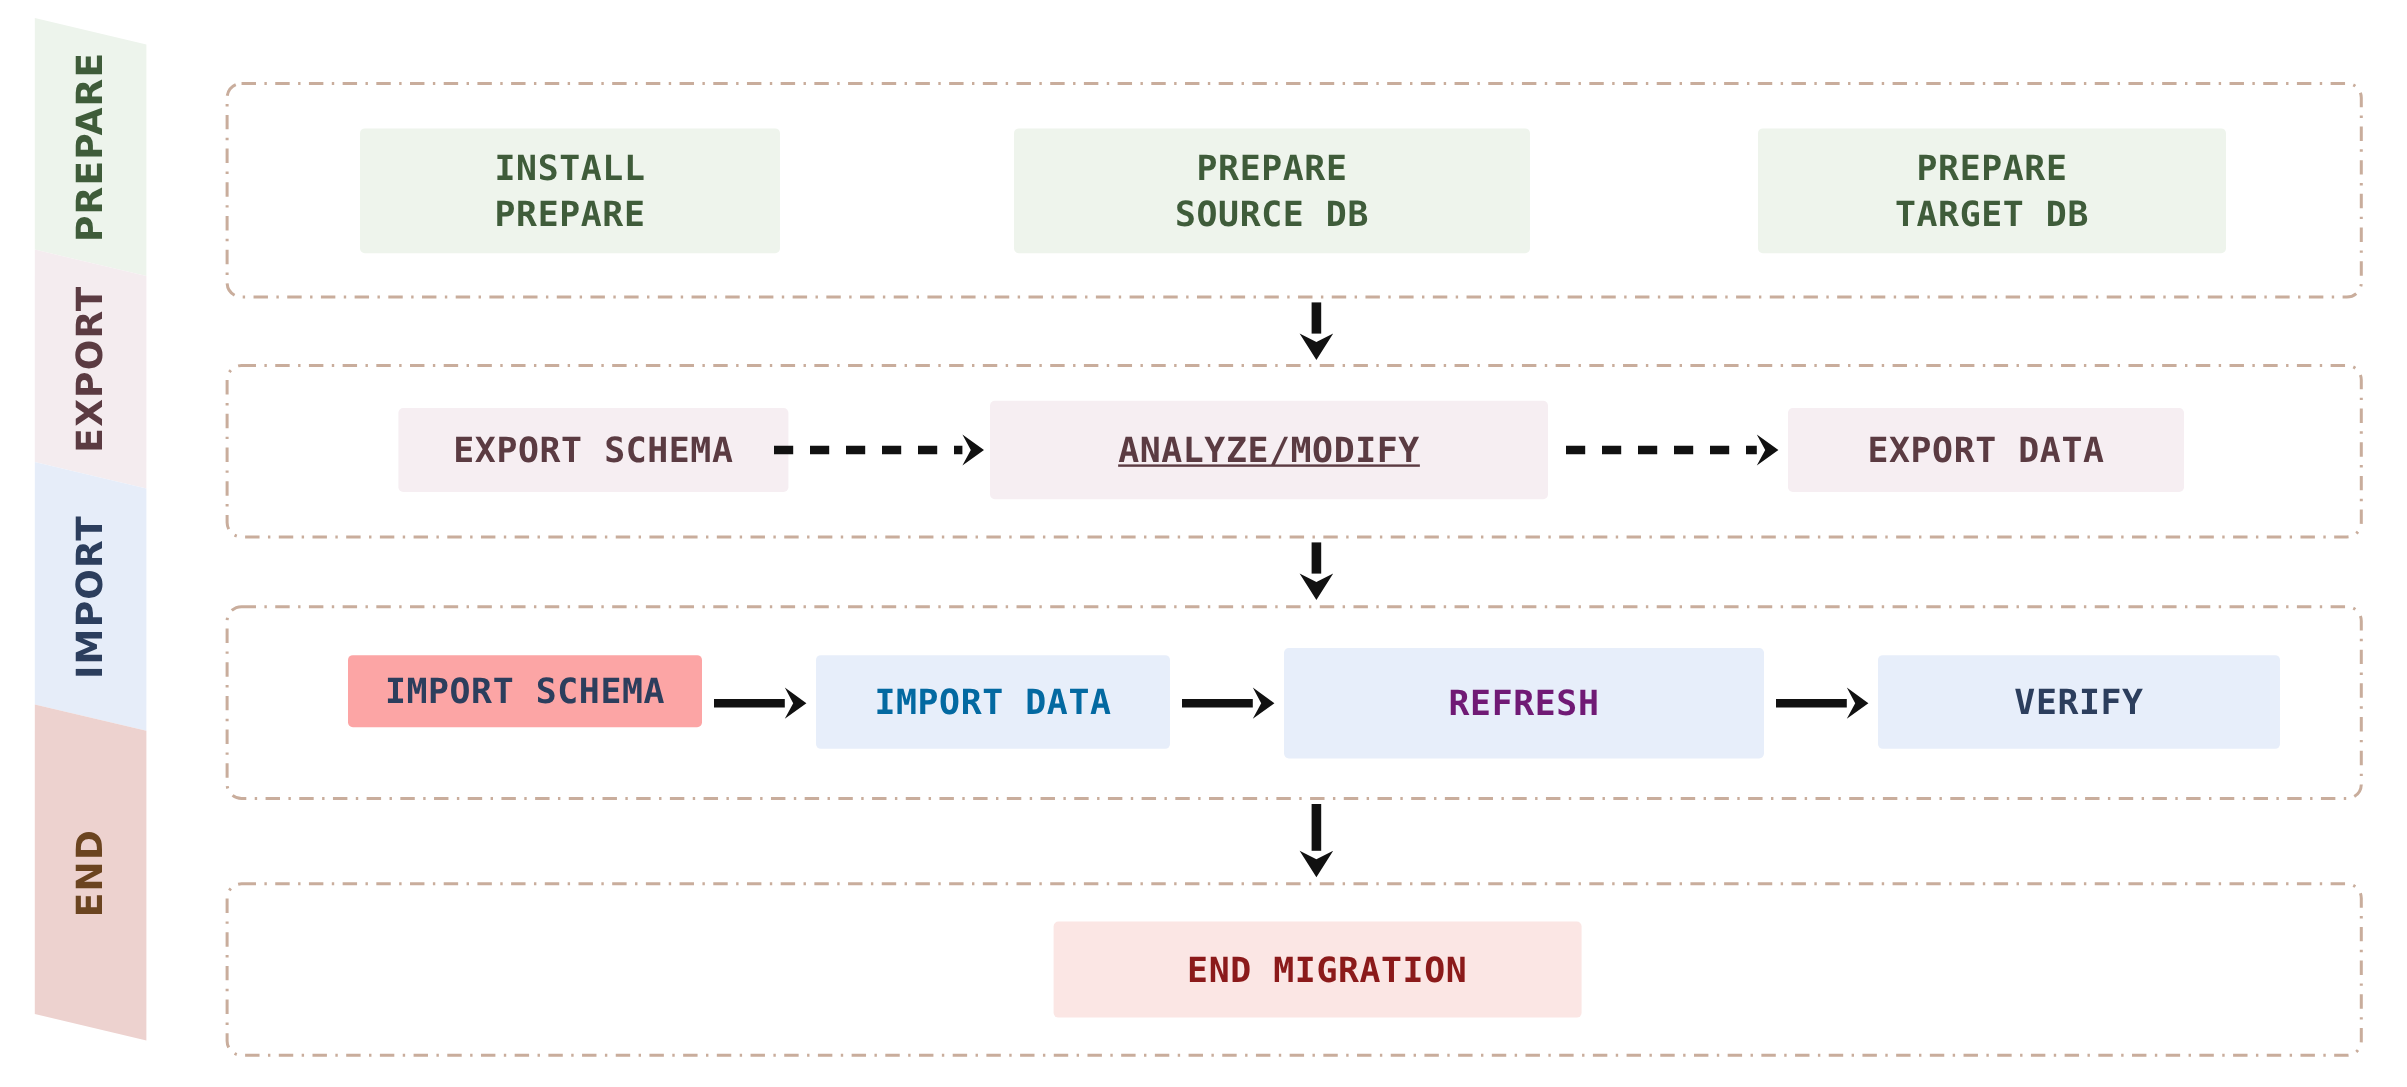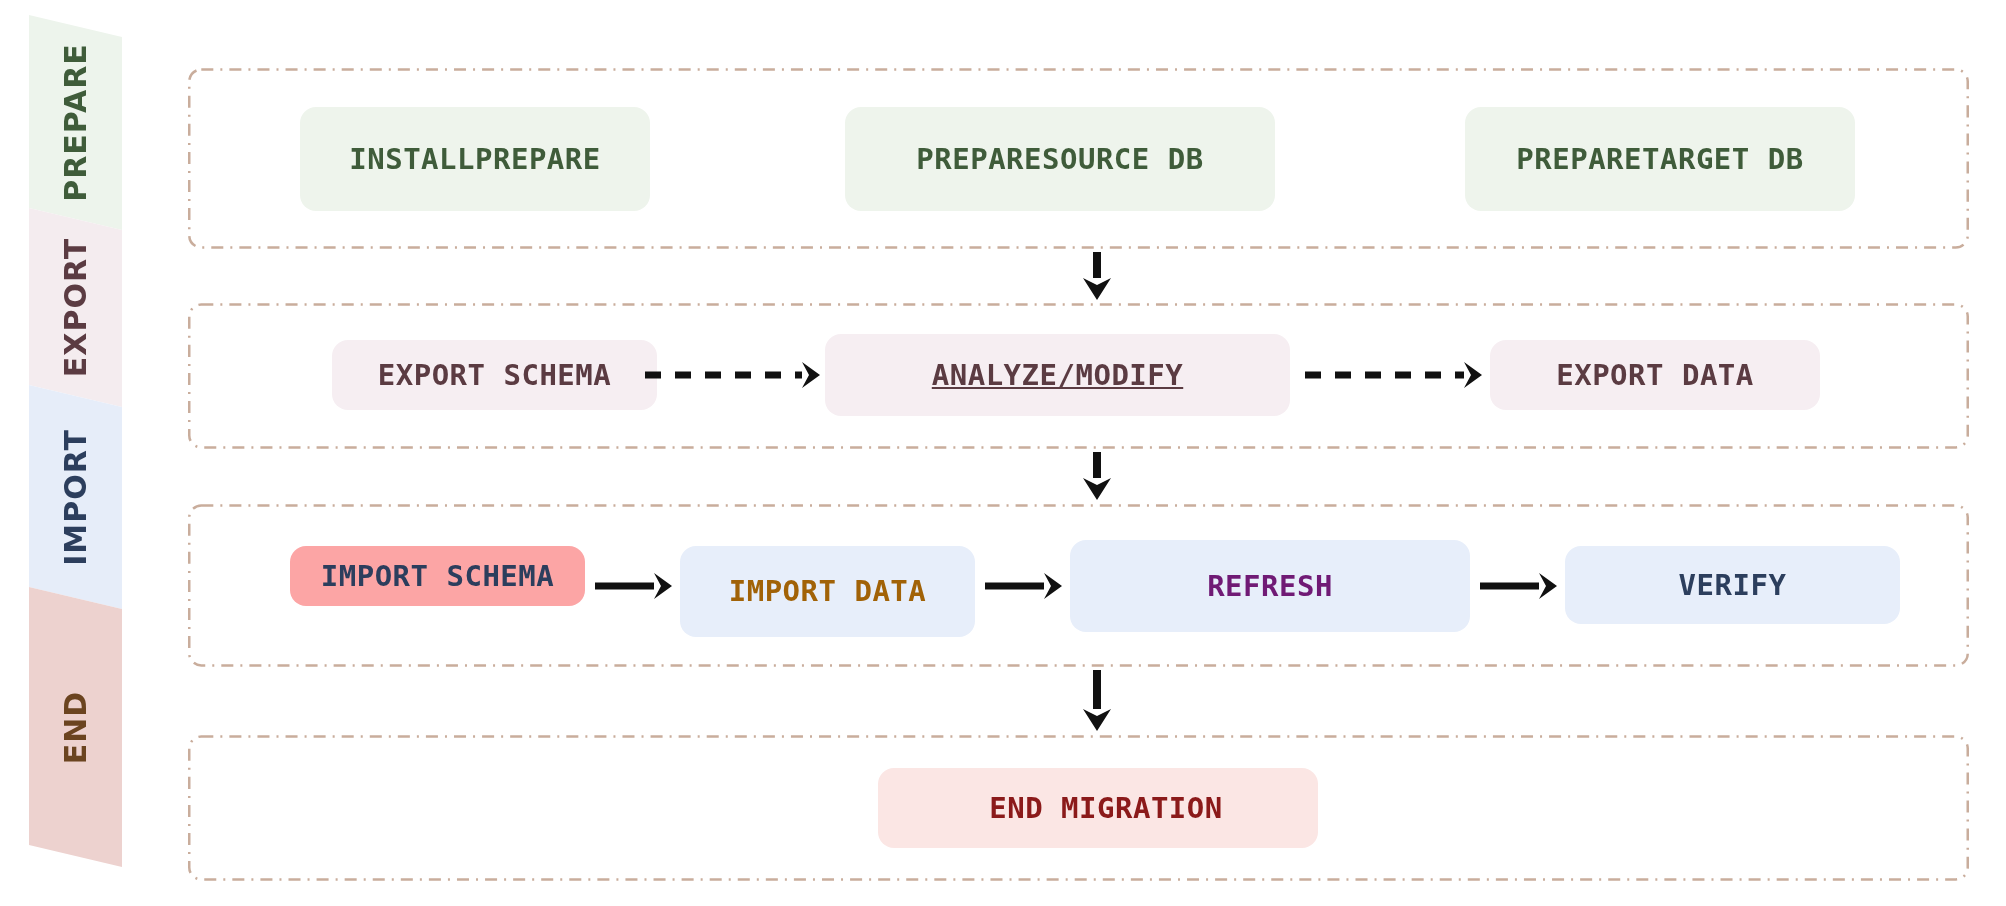--- a/index.html
+++ b/index.html
@@ -62,23 +62,23 @@
     top: -2.5px;
     width: calc(100% + 5px);
     height: calc(100% + 5px);
     overflow: visible;
     pointer-events: none;
   }
 
   
   .step-box {
     position: absolute;
-    border-radius: 16px;
+    border-radius: 4px;
     display: flex;
-    flex-direction: row;
+    flex-direction: column;
     align-items: center;
     justify-content: center;
     text-align: center;
     font-weight: bold;
     font-size: 29px;
     line-height: 1.32;
     letter-spacing: 0.5px;
     box-sizing: border-box;
     padding: 4px 10px;
     font-family: "DejaVu Sans Mono", "Liberation Mono", monospace;
@@ -153,21 +153,21 @@
         <path d="M 173 9 L 191 22 L 173 35 L 180 22 Z" fill="#111111"></path>
       </svg>
       <div class="phase-row" style="left: 190px; top: 504px; width: 1776px; height: 162px; border: none;">
         <svg class="outline" width="1776" height="162" viewBox="0 0 1776 162">
           <rect x="1.25" y="1.25" width="1773.5" height="159.5" rx="12" ry="12" fill="none" stroke="#c9ad9c" stroke-width="2.5" stroke-dasharray="12 7 2 7" stroke-linecap="butt"></rect>
         </svg>
       </div>
       <div class="step-box" style="left: 290px; top: 546px; width: 295px; height: 60px; background: #fca5a5; color: rgb(44, 62, 93);">
         <span class="line">IMPORT SCHEMA</span>
       </div>
-      <div class="step-box" style="left: 680px; top: 546px; width: 295px; height: 91px; background: rgb(231, 238, 250); color: #a16207;">
+      <div class="step-box" style="left: 680px; top: 546px; width: 295px; height: 78px; background: rgb(231, 238, 250); color: #0369a1;">
         <span class="line">IMPORT DATA</span>
       </div>
       <div class="step-box" style="left: 1070px; top: 540px; width: 400px; height: 92px; background: rgb(231, 238, 250); color: #701a75;">
         <span class="line">REFRESH</span>
       </div>
       <div class="step-box" style="left: 1565px; top: 546px; width: 335px; height: 78px; background: rgb(231, 238, 250); color: rgb(44, 62, 93);">
         <span class="line">VERIFY</span>
       </div>
       <svg class="arrow" width="105" height="44" viewBox="0 0 105 44" style="left: 581px; top: 564px;">
         <line x1="14" y1="22" x2="73" y2="22" stroke="#111111" stroke-width="7" stroke-dasharray="none" stroke-linecap="butt"></line>

